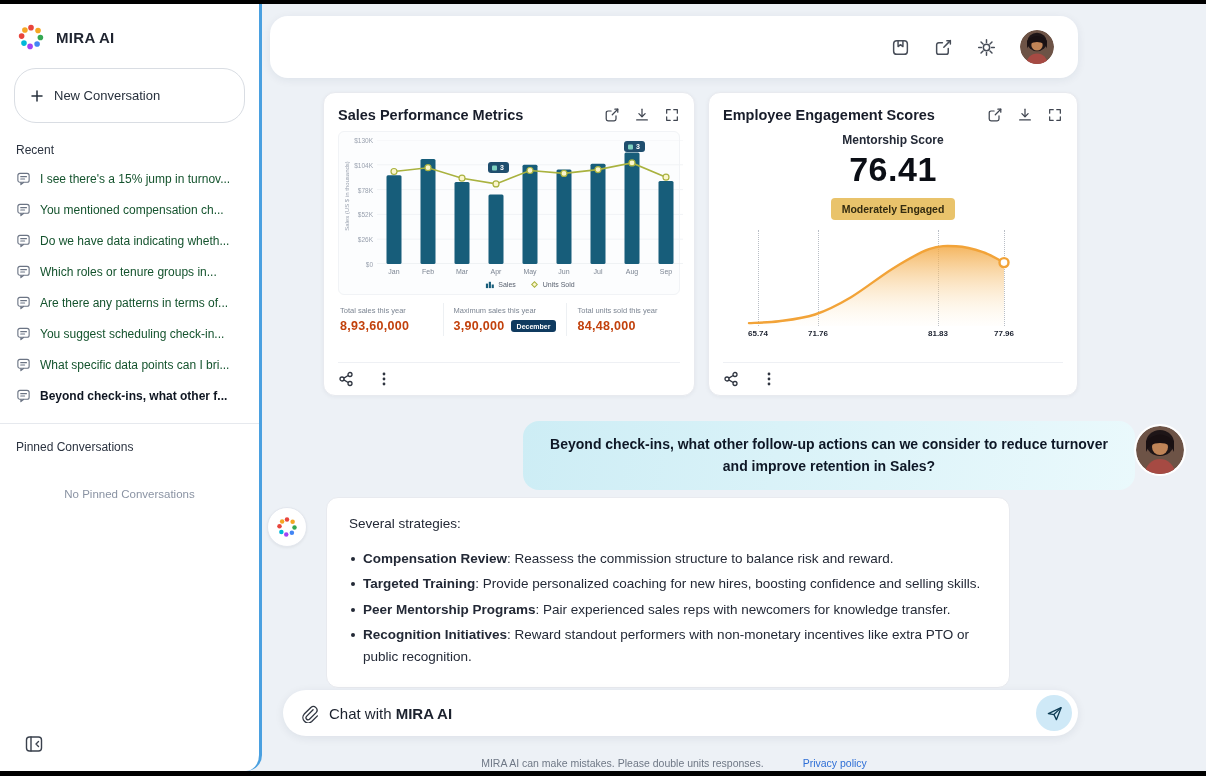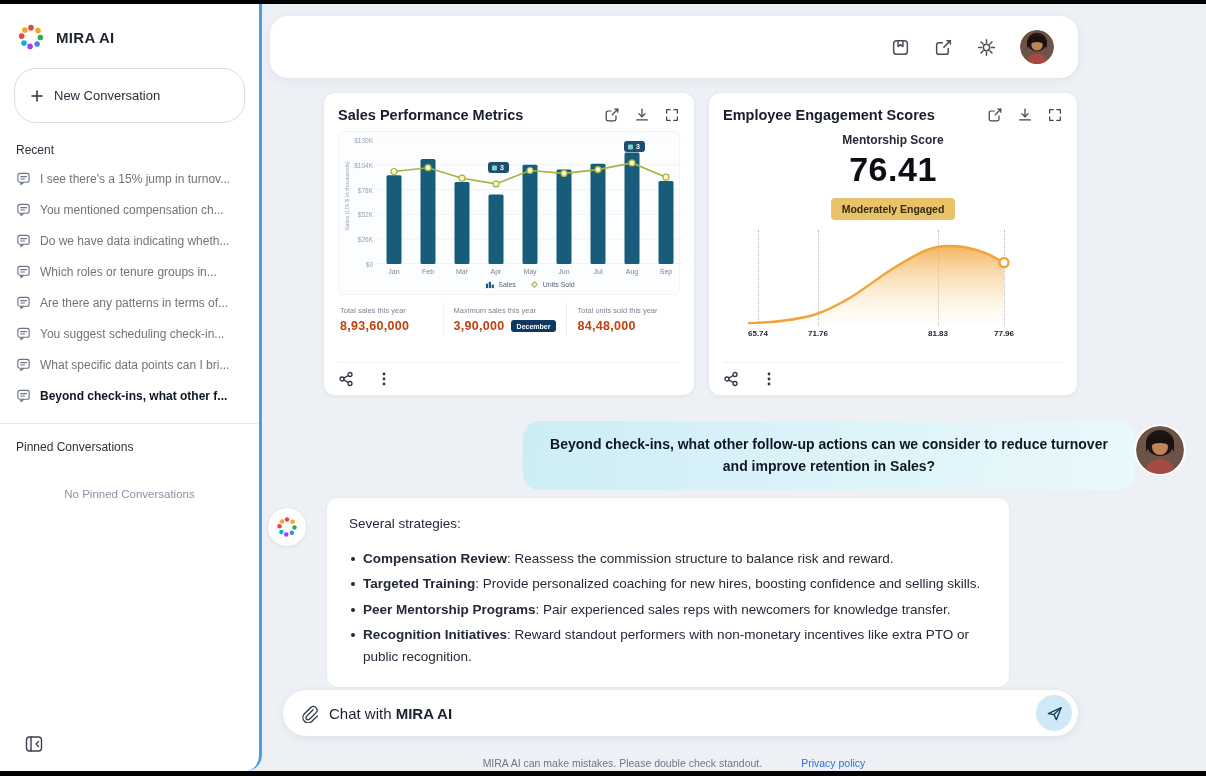--- a/index.html
+++ b/index.html
@@ -21,21 +21,21 @@
   .brand .logo { width: 30px; height: 30px; display: inline-flex; }
   .brand-name { font-size: 15px; font-weight: 600; color: #1f2430; letter-spacing: .3px; }
   .new-conv-btn {
     display: flex; align-items: center; gap: 10px; width: calc(100% - 28px); margin: 6px 14px 10px;
     padding: 19px 15px; border: 1px solid #d9dde3; border-radius: 22px; background: #fff;
     font-family: inherit; font-size: 13px; color: #27303c; cursor: pointer; text-align: left;
   }
   .side-label { padding: 10px 16px 6px; font-size: 12px; font-weight: 500; color: #2b3340; }
   .conv-item {
     display: flex; align-items: center; gap: 9px; padding: 8px 16px; font-size: 12px;
-    color: #737373; cursor: pointer; white-space: nowrap; overflow: hidden;
+    color: #14532d; cursor: pointer; white-space: nowrap; overflow: hidden;
   }
   .conv-item .ci { width: 15px; height: 15px; flex: 0 0 15px; color: #6b7484; }
   .conv-item .label { overflow: hidden; text-overflow: ellipsis; }
   .conv-item.active { font-weight: 700; color: #0f1622; }
   .side-divider { height: 1px; background: #e6e9ee; margin: 12px 0 2px; }
   .pinned-empty { margin-top: 28px; text-align: center; font-size: 11.5px; color: #8a93a3; }
   .collapse-btn { position: absolute; left: 24px; bottom: 14px; background: none; border: none; padding: 0; cursor: pointer; color: #3a414d; }
 
   
   .topbar {
@@ -539,15 +539,15 @@
     </span>
     <button class="send-btn">
       <svg viewBox="0 0 18 18" fill="none" stroke="currentColor" stroke-width="1.4" stroke-linejoin="round">
           <path d="M2.5 9.2 16 2.8l-5 12.7-2.6-5.4z"></path>
           <path d="M8.4 10.1 16 2.8"></path>
         </svg>
     </button>
   </div>
 
   <div class="disclaimer">
-    <span>MIRA AI can make mistakes. Please double check standout.</span><a class="privacy">Privacy policy</a>
+    <span>MIRA AI can make mistakes. Please double units responses.</span><a class="privacy">Privacy policy</a>
   </div>
 </div>
 
 </body></html>

